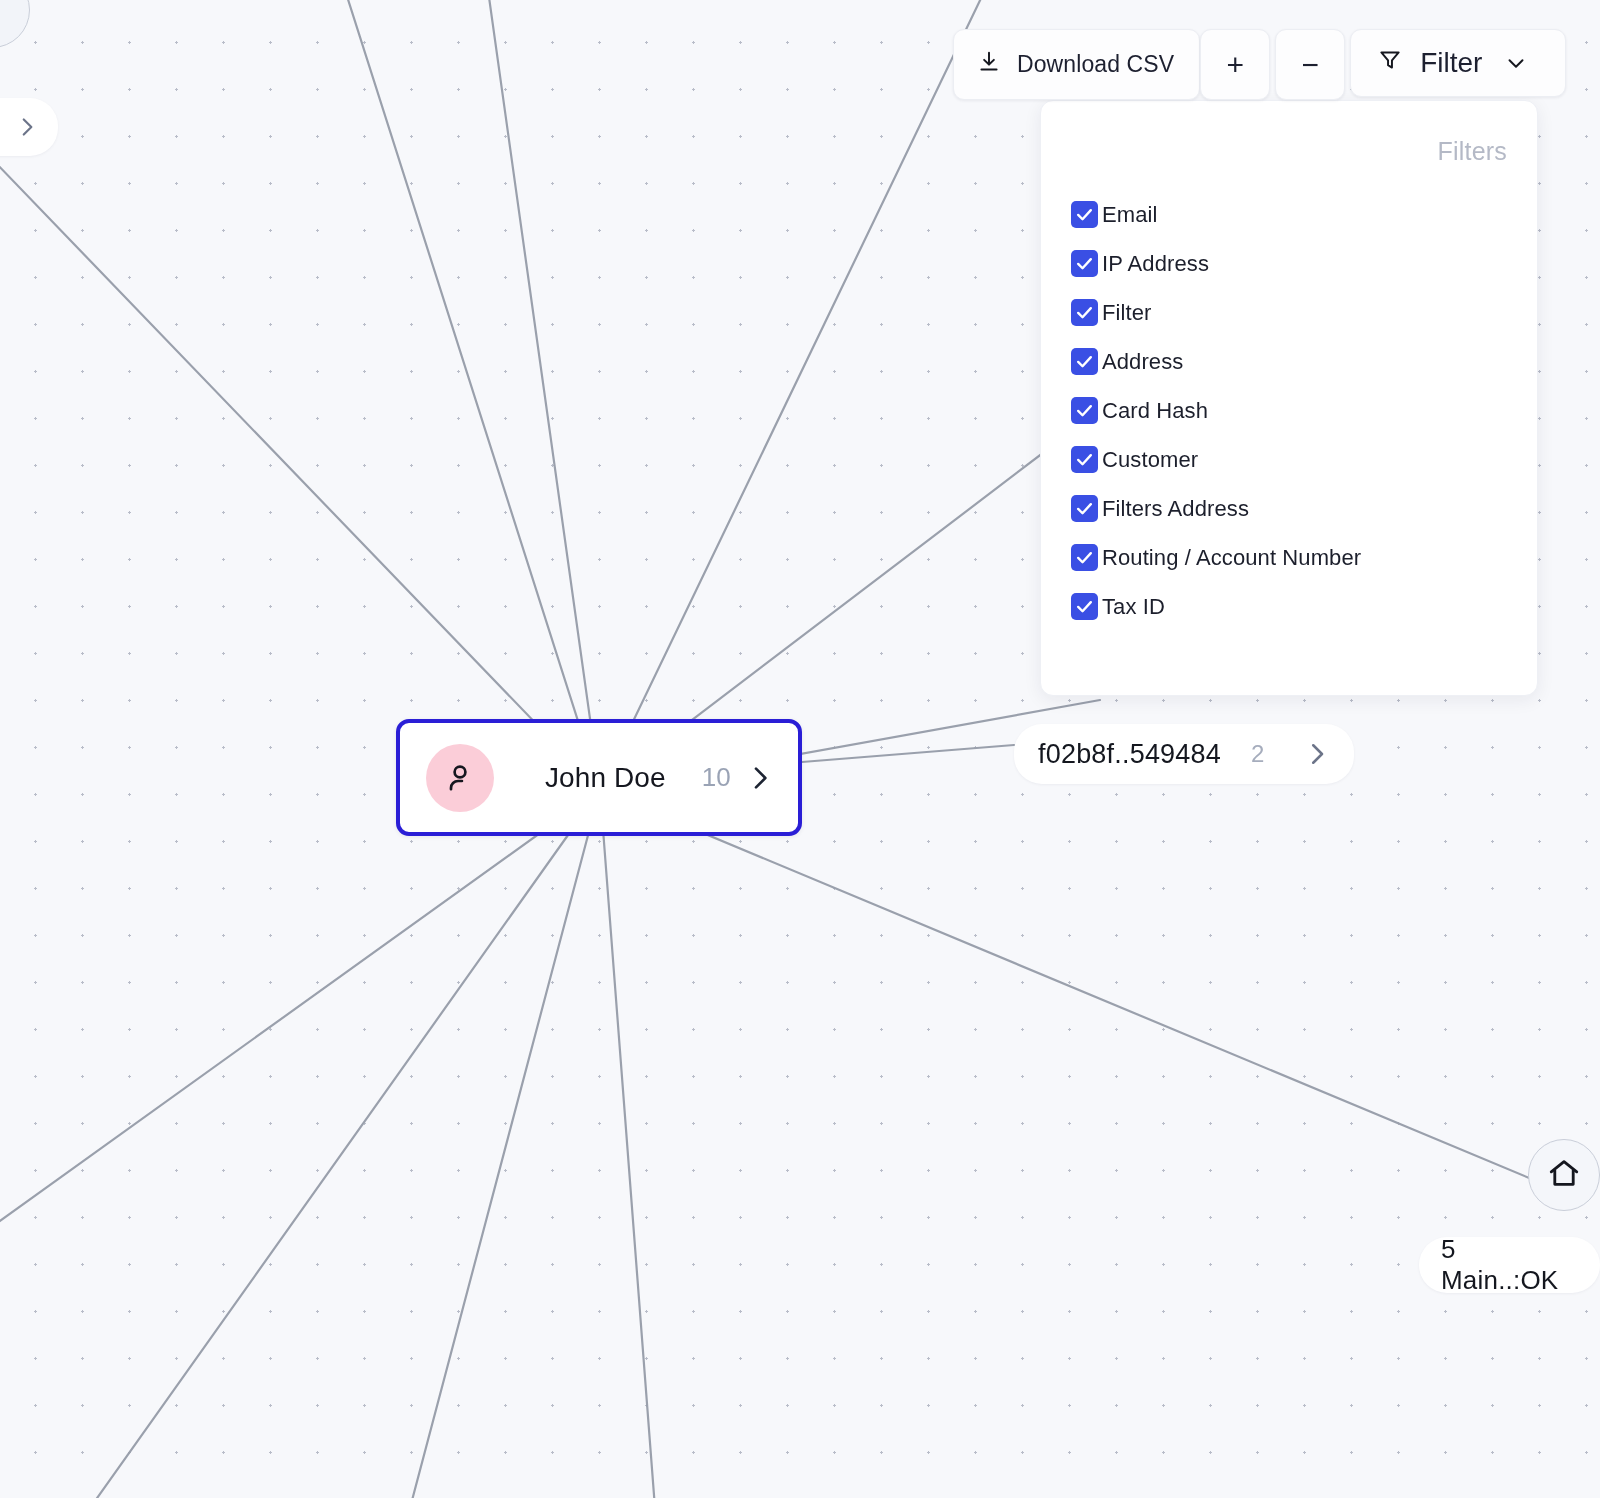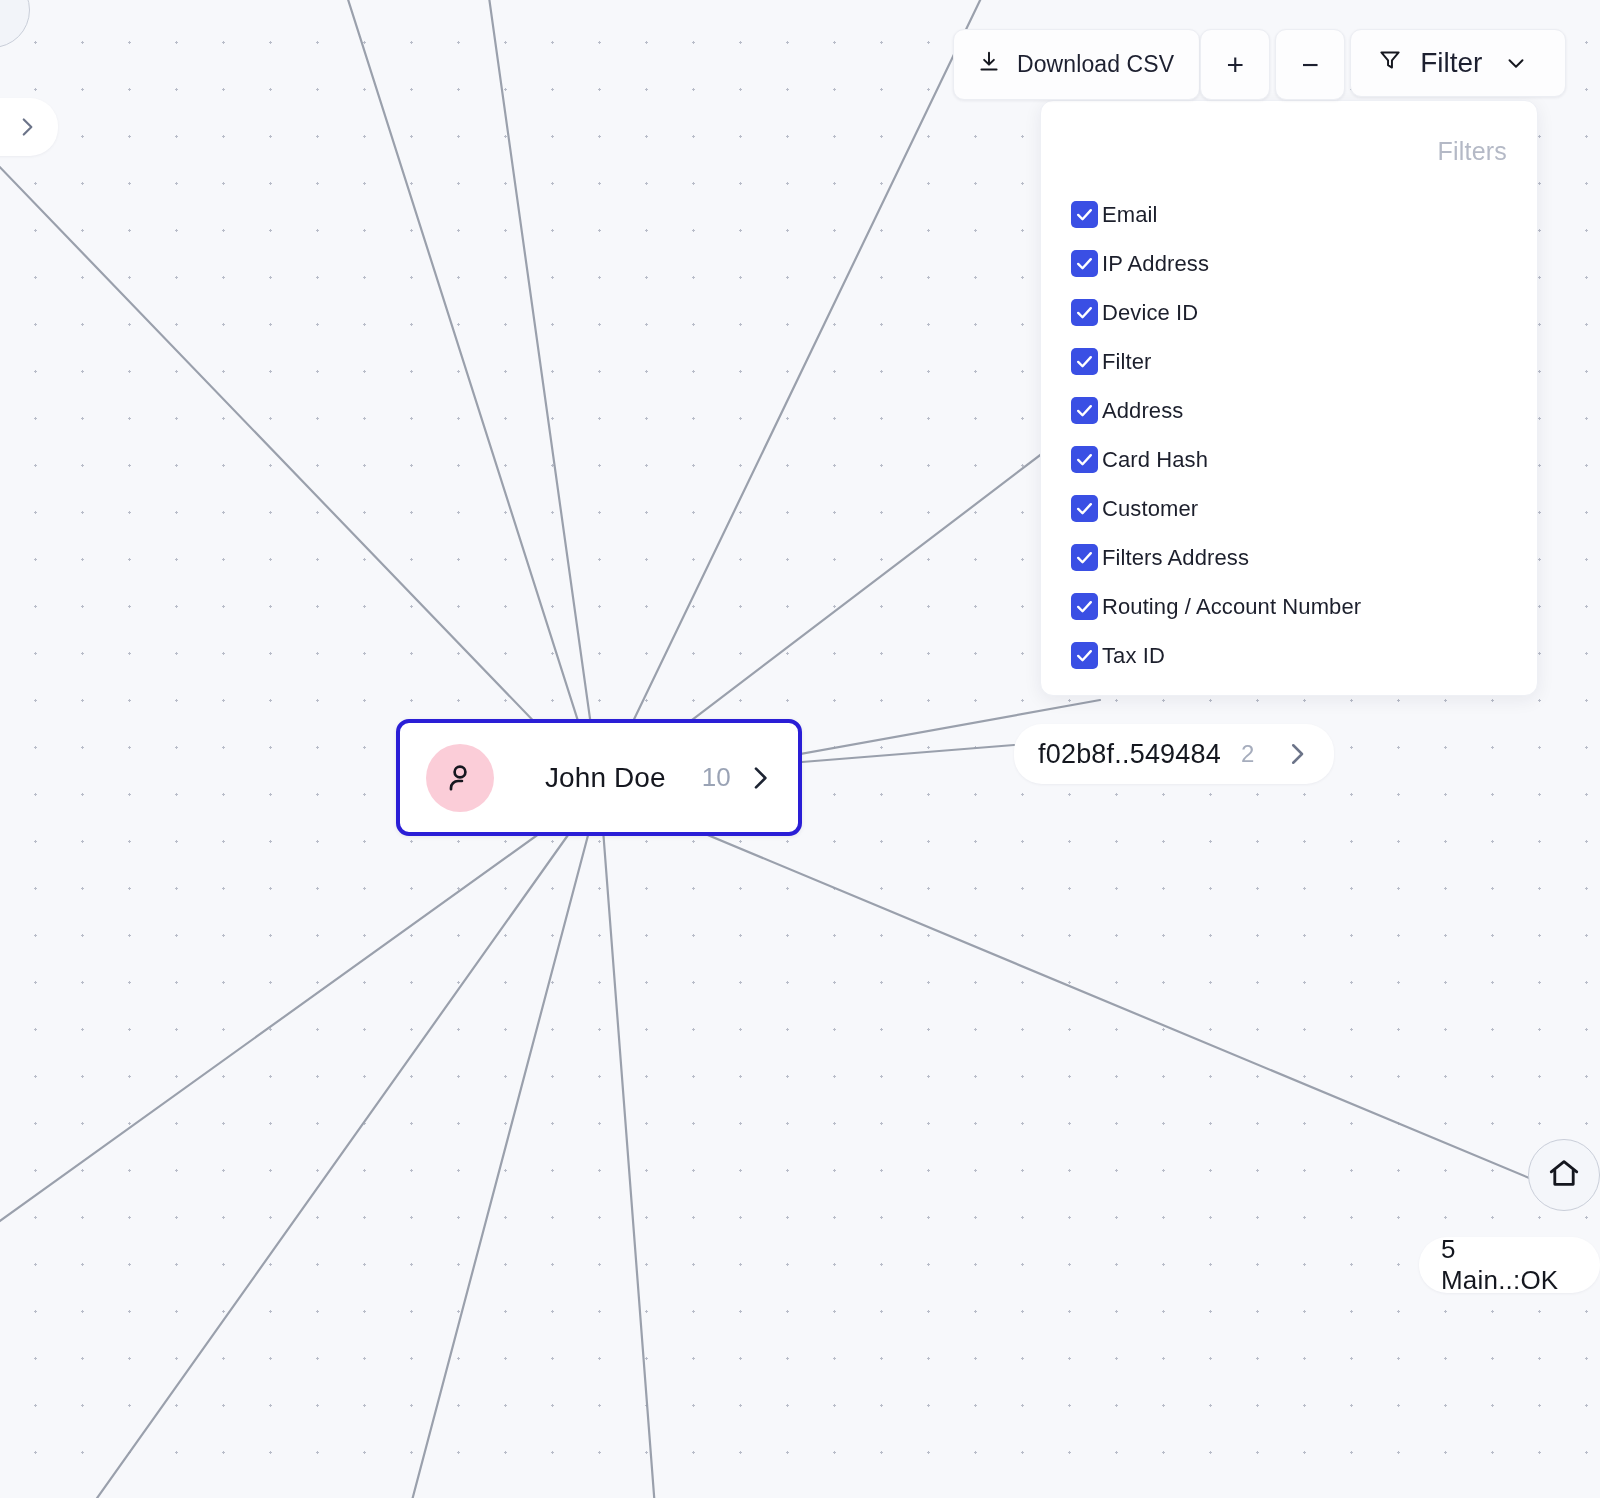--- a/index.html
+++ b/index.html
@@ -170,21 +170,21 @@
     align-items: center;
     z-index: 18;
     box-shadow: 0 1px 3px rgba(20,26,55,0.05);
     cursor: pointer;
   }
   .chip-card-hash {
     left: 1014px;
     top: 724px;
     height: 60px;
     padding: 0 22px 0 24px;
-    gap: 20px;
+    gap: 30px;
   }
   .chip-text { font-size: 27px; color: #14171f; letter-spacing: .2px; }
   .chip-count { font-size: 24px; color: #a6adbd; }
   .chip-chev { display: flex; color: #6c7489; margin-left: 8px; }
 
   .chip-address {
     left: 1419px;
     top: 1237px;
     height: 56px;
     padding: 0 22px;
@@ -352,28 +352,20 @@
 
   <div class="filter-row">
     <span class="cbx" style="background: rgb(58, 79, 228);">
       <svg width="19" height="19" viewBox="0 0 24 24" fill="none" stroke="#ffffff" stroke-width="3" stroke-linecap="round" stroke-linejoin="round">
               <polyline points="4 12.5 9.5 18 20 6.5"></polyline>
             </svg>
     </span>
     <span class="filter-label">IP Address</span>
   </div>
 
-  <div class="filter-row">
-    <span class="cbx" style="background: rgb(58, 79, 228);">
-      <svg width="19" height="19" viewBox="0 0 24 24" fill="none" stroke="#ffffff" stroke-width="3" stroke-linecap="round" stroke-linejoin="round">
-              <polyline points="4 12.5 9.5 18 20 6.5"></polyline>
-            </svg>
-    </span>
-    <span class="filter-label">Device ID</span>
-  </div>
 
   <div class="filter-row">
     <span class="cbx" style="background: rgb(58, 79, 228);">
       <svg width="19" height="19" viewBox="0 0 24 24" fill="none" stroke="#ffffff" stroke-width="3" stroke-linecap="round" stroke-linejoin="round">
               <polyline points="4 12.5 9.5 18 20 6.5"></polyline>
             </svg>
     </span>
     <span class="filter-label">Filter</span>
   </div>
 

